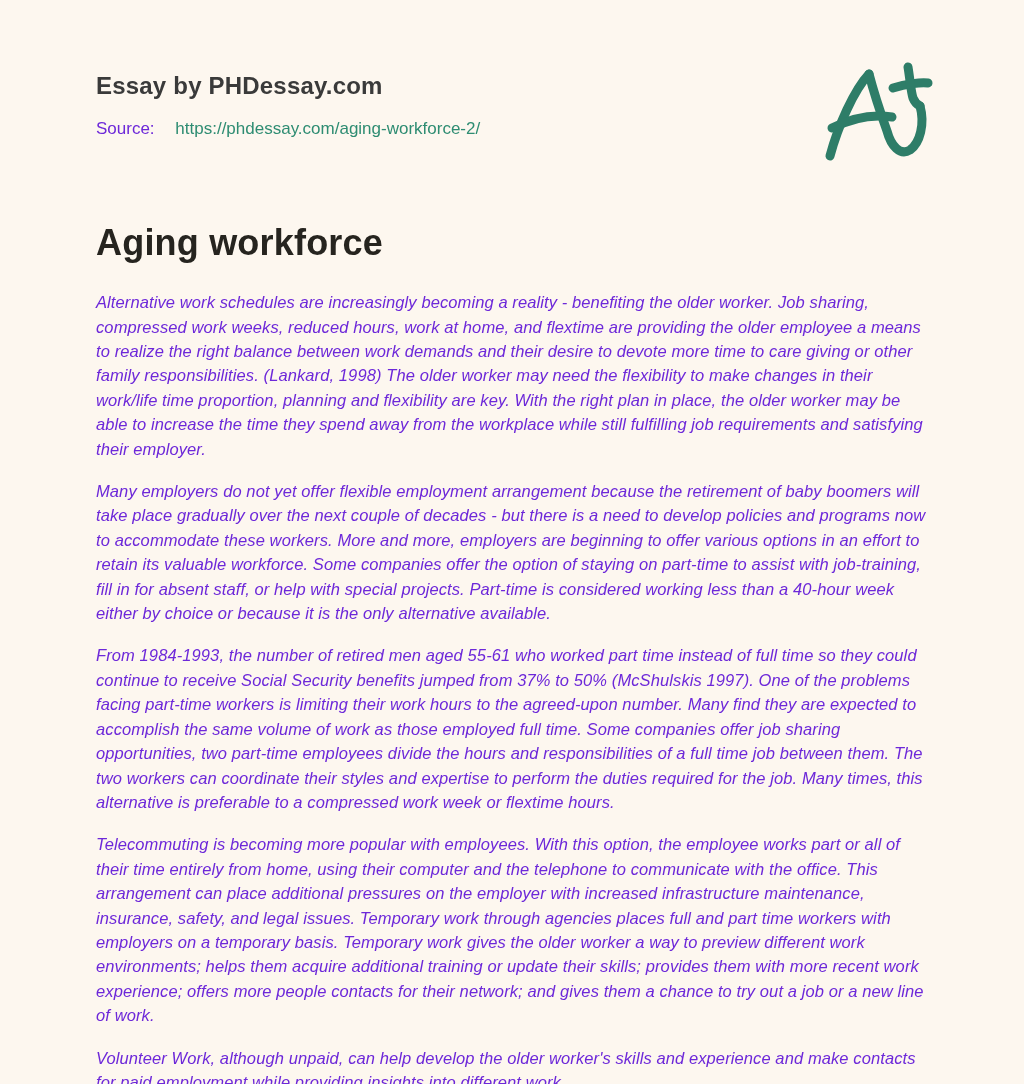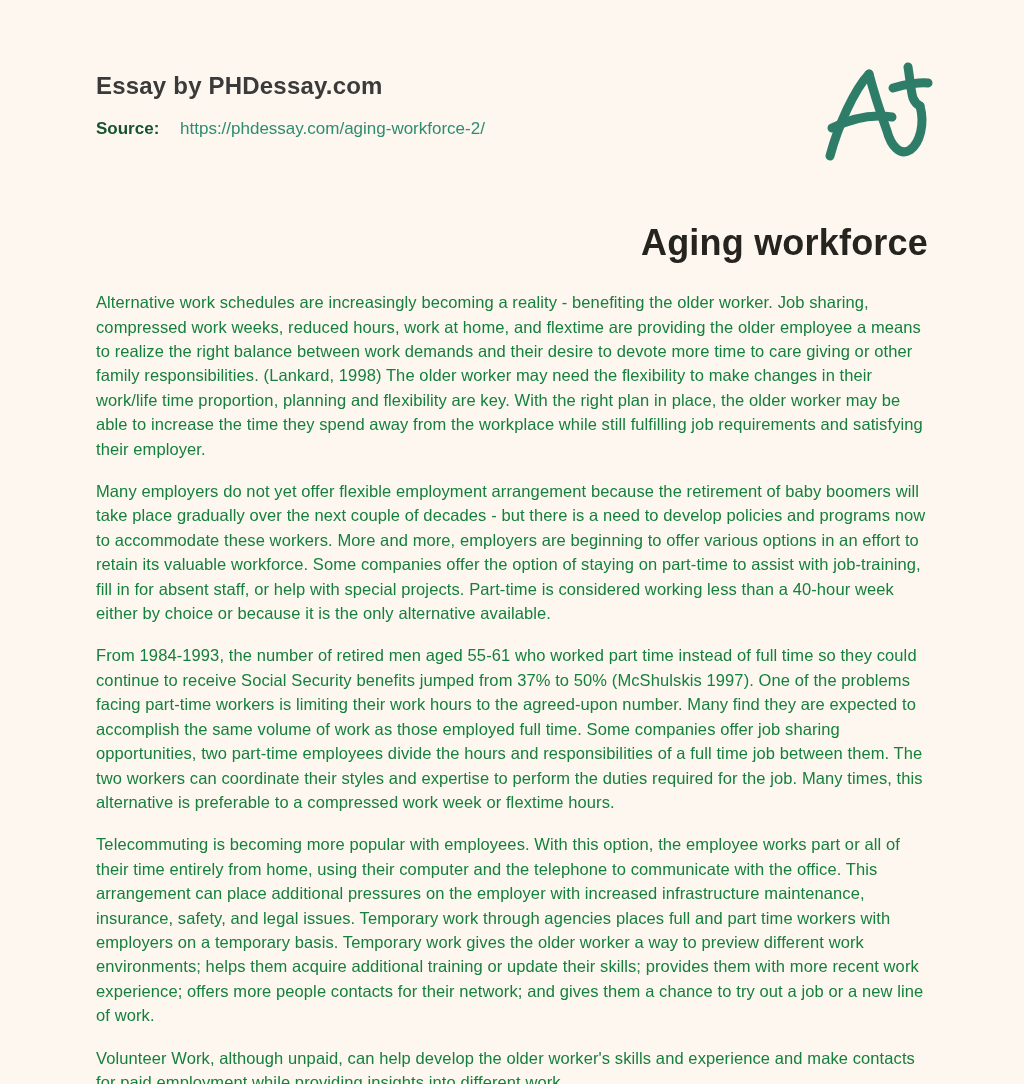--- a/index.html
+++ b/index.html
@@ -7,67 +7,67 @@
     width: 1024px;
     height: 1084px;
     overflow: hidden;
     background: #fdf7ef;
     font-family: "Liberation Sans", sans-serif;
   }
   .page {
     position: relative;
     width: 1024px;
     height: 1084px;
-    padding: 72px 96px 0 96px;
+    padding: 72px 60px 0 96px;
   }
   .header-title {
     font-size: 24px;
     font-weight: 700;
     color: #3a3a3a;
     letter-spacing: 0.2px;
     line-height: 1.2;
   }
   .source-line {
     margin-top: 18px;
     font-size: 17px;
     line-height: 1.2;
   }
-  .source-label { color: #14532d; font-weight: bold; }
+  .source-label { color: #6d28d9; }
   .source-link {
     color: #2e8c72;
     text-decoration: none;
     margin-left: 16px;
   }
   .logo {
     position: absolute;
     top: 62px;
     right: 60px;
     width: 140px;
     height: 110px;
   }
   .logo svg { display: block; width: 100%; height: 100%; }
   .essay-title {
     margin-top: 86px;
     font-size: 36px;
     font-weight: 700;
     color: #26241f;
     letter-spacing: 0.2px;
     line-height: 1.0;
-    text-align: right;
   }
   .essay-body {
     margin-top: 29px;
     width: 832px;
   }
   .essay-body p {
     font-size: 16.5px;
     line-height: 24.4px;
-    color: #15803d;
+    color: #6d28d9;
     margin: 0 0 18px 0;
     letter-spacing: 0.1px;
+    font-style: italic;
   }
 </style>
 </head>
 <body>
 
 <div class="page">
 
   <header>
     <h1 class="header-title">Essay by PHDessay.com</h1>
     <p class="source-line">

